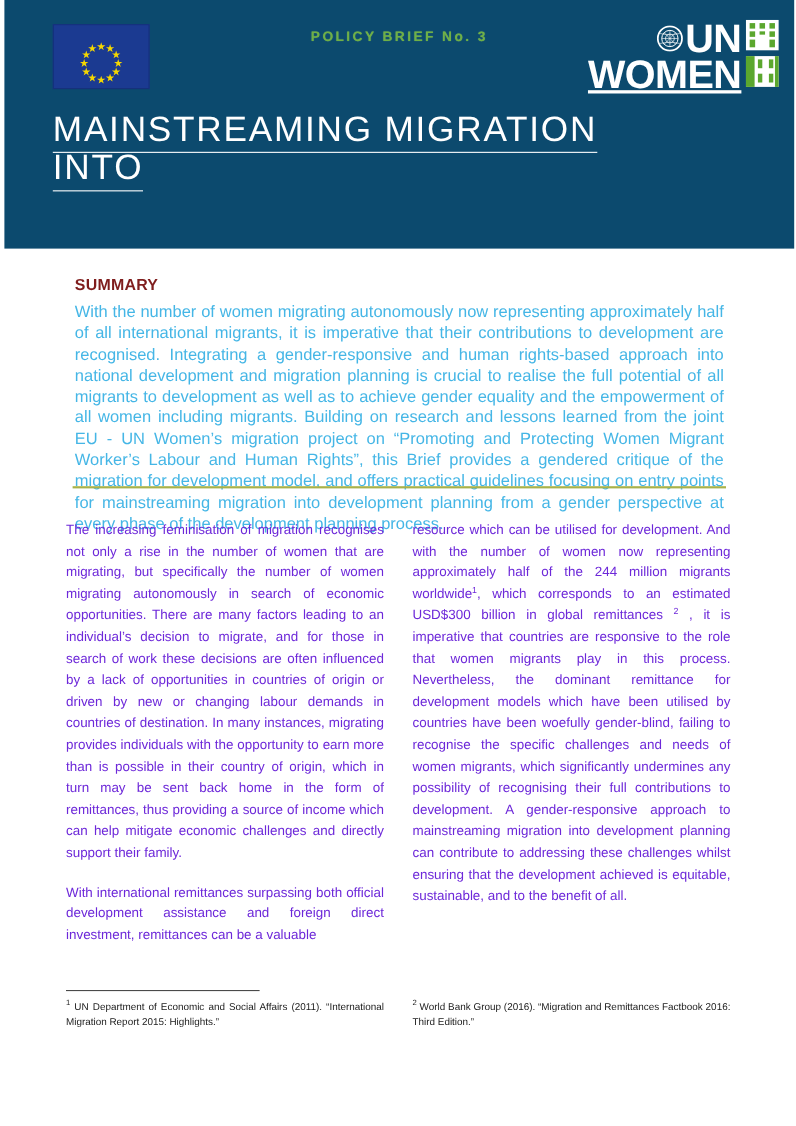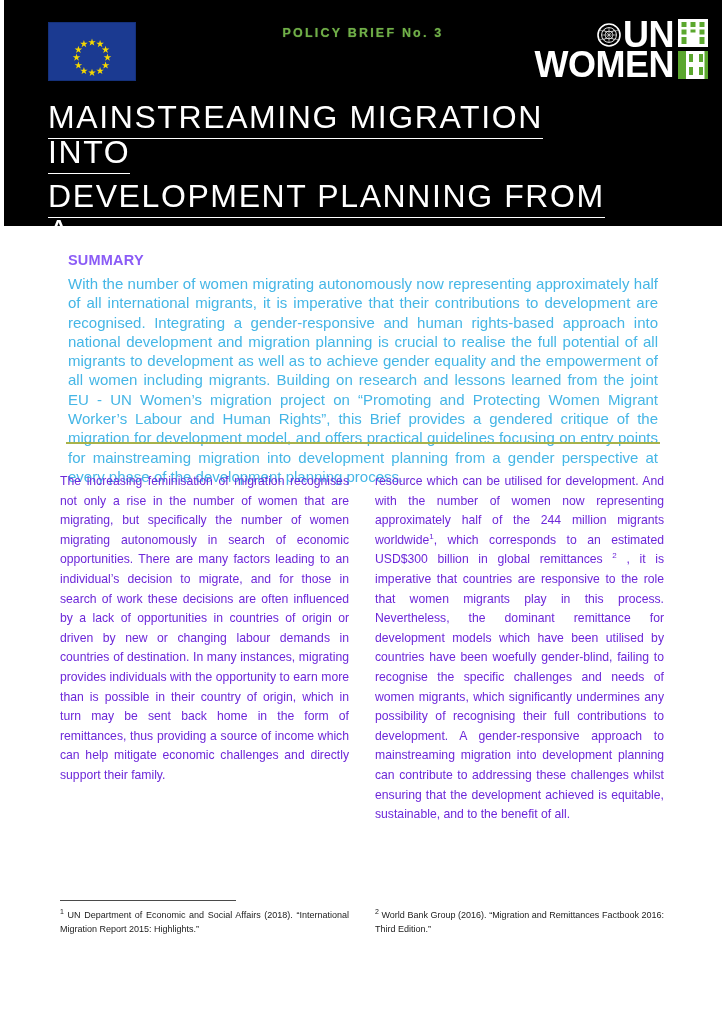--- a/index.html
+++ b/index.html
@@ -22,21 +22,21 @@
     background: #ffffff;
   }
 
   
   .header-band {
     position: absolute;
     left: 4px;
     top: 0;
     width: 718px;
     height: 226px;
-    background: #000000;
+    background: #0c4a6e;
   }
 
   .header-top {
     position: relative;
     height: 90px;
   }
 
   
   .eu-flag {
     position: absolute;
@@ -74,23 +74,24 @@
     color: #ffffff;
   }
   .unw-row1 {
     display: flex;
     align-items: center;
     justify-content: flex-end;
     height: 33px;
   }
   .unw-row2 {
     display: flex;
-    align-items: flex-start;
+    align-items: center;
     justify-content: flex-end;
     height: 33px;
+    text-decoration: underline;
   }
   .un-emblem {
     width: 24px; height: 24px;
     margin-right: 2px;
   }
   .un-emblem svg { display:block; }
   .unw-text {
     font-family: "Liberation Sans", sans-serif;
     font-weight: bold;
     font-size: 36px;
@@ -124,21 +125,21 @@
   .title-row { display: block; margin-bottom: 9px; }
 
   
   .summary {
     position: absolute;
     left: 68px;
     top: 252px;
     width: 590px;
   }
   .summary-heading {
-    color: #8b5cf6;
+    color: #7f1d1d;
     font-size: 14.5px;
     font-weight: bold;
     letter-spacing: 0.2px;
     margin: 0 0 6px 0;
   }
   .summary-body {
     color: #45B6E6;
     font-size: 15px;
     line-height: 19.3px;
     text-align: justify;
@@ -286,45 +287,45 @@
                 <rect x="26.5" y="0" width="3.5" height="28"></rect>
               </g>
             </svg>
           </span>
         </div>
       </div>
     </div>
 
     <div class="doc-title">
       <span class="title-row"><span class="tline">MAINSTREAMING MIGRATION INTO</span></span>
-      <span class="title-row"><span class="tline">DEVELOPMENT PLANNING FROM A</span></span>
     </div>
   </div>
 
   <div class="summary">
     <div class="summary-heading">SUMMARY</div>
     <p class="summary-body">With the number of women migrating autonomously now representing approximately half of all international migrants, it is imperative that their contributions to development are recognised. Integrating a gender-responsive and human rights-based approach into national development and migration planning is crucial to realise the full potential of all migrants to development as well as to achieve gender equality and the empowerment of all women including migrants. Building on research and lessons learned from the joint EU - UN Women’s migration project on “Promoting and Protecting Women Migrant Worker’s Labour and Human Rights”, this Brief provides a gendered critique of the migration for development model, and offers practical guidelines focusing on entry points for mainstreaming migration into development planning from a gender perspective at every phase of the development planning process.</p>
   </div>
   <div class="summary-rule"></div>
 
   <div class="columns">
 
     <div class="col">
       <p>The increasing feminisation of migration recognises not only a rise in the number of women that are migrating, but specifically the number of women migrating autonomously in search of economic opportunities. There are many factors leading to an individual’s decision to migrate, and for those in search of work these decisions are often influenced by a lack of opportunities in countries of origin or driven by new or changing labour demands in countries of destination. In many instances, migrating provides individuals with the opportunity to earn more than is possible in their country of origin, which in turn may be sent back home in the form of remittances, thus providing a source of income which can help mitigate economic challenges and directly support their family.</p>
+      <p>With international remittances surpassing both official development assistance and foreign direct investment, remittances can be a valuable</p>
     </div>
 
     <div class="col">
       <p><span>resource which can be utilised for development. And with the number of women now representing approximately half of the 244 million migrants worldwide</span><sup>1</sup><span>, which corresponds to an estimated USD$300 billion in global remittances </span><sup>2</sup><span> , it is imperative that countries are responsive to the role that women migrants play in this process. Nevertheless, the dominant remittance for development models which have been utilised by countries have been woefully gender-blind, failing to recognise the specific challenges and needs of women migrants, which significantly undermines any possibility of recognising their full contributions to development. A gender-responsive approach to mainstreaming migration into development planning can contribute to addressing these challenges whilst ensuring that the development achieved is equitable, sustainable, and to the benefit of all.</span></p>
     </div>
   </div>
 
   <div class="footnotes">
     <div class="fn-col">
       <div class="fn-rule"></div>
-      <p class="fn-text"><sup>1</sup><span> UN Department of Economic and Social Affairs (2018). “International Migration Report 2015: Highlights.”</span></p>
+      <p class="fn-text"><sup>1</sup><span> UN Department of Economic and Social Affairs (2011). “International Migration Report 2015: Highlights.”</span></p>
     </div>
     <div class="fn-col">
       <div class="fn-spacer"></div>
       <p class="fn-text"><sup>2</sup><span> World Bank Group (2016). “Migration and Remittances Factbook 2016: Third Edition.”</span></p>
     </div>
   </div>
 
 </div>
 
 </body></html>

